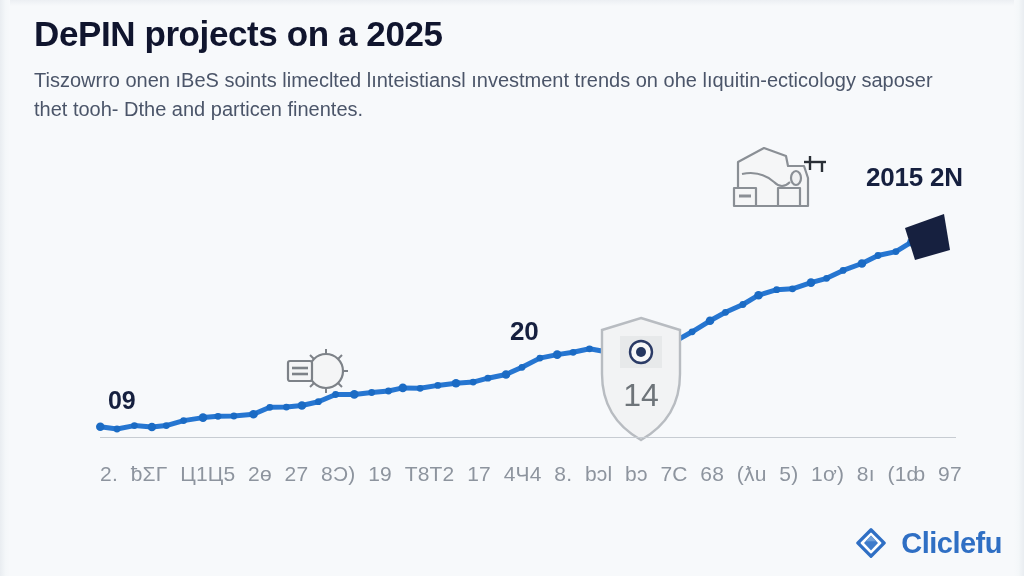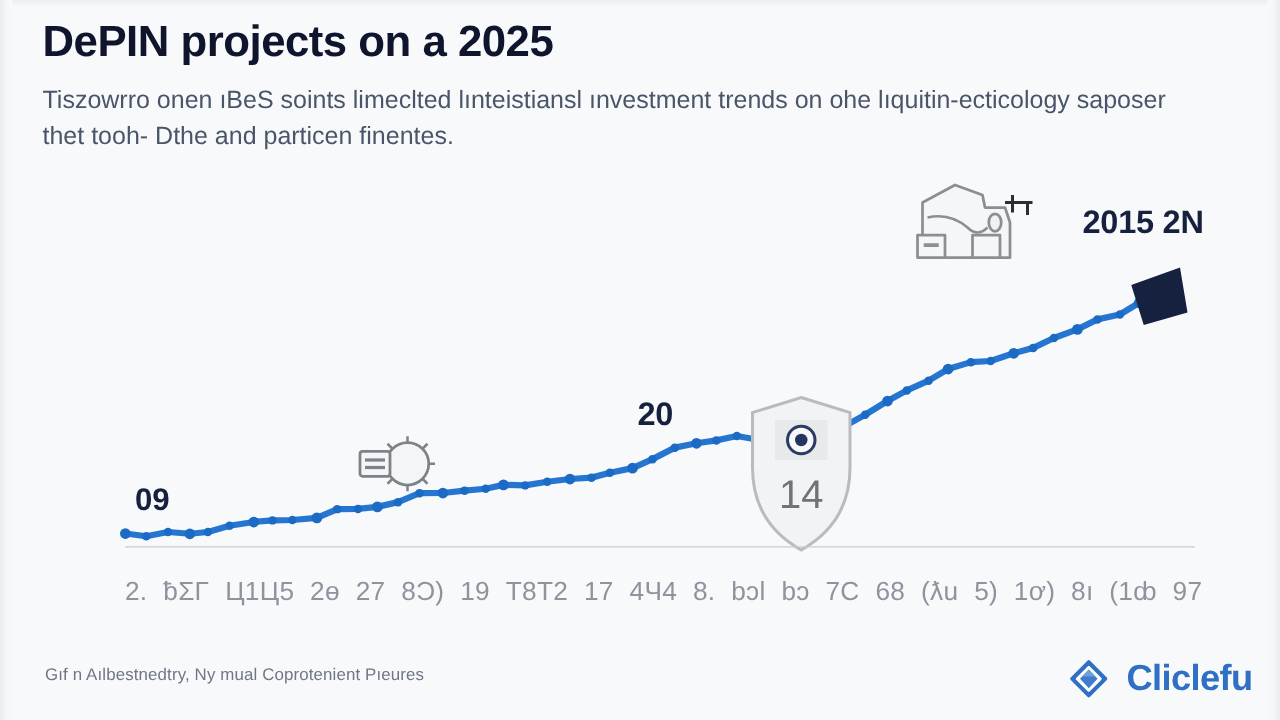--- a/index.html
+++ b/index.html
@@ -265,21 +265,20 @@
       <span class="tick">68</span>
       <span class="tick">(ƛu</span>
       <span class="tick">5)</span>
       <span class="tick">1ơ)</span>
       <span class="tick">8ı</span>
       <span class="tick">(1ȸ</span>
       <span class="tick">97</span>
     </div>
 
   <div id="footer">
-    <div id="footer-note">Gıf n Aılbestnedtry, Ny mual Coprotenient Pıeures</div>
     <div id="brand">
       <svg width="34" height="34" viewBox="0 0 34 34">
         <rect x="17" y="1.5" width="21.9" height="21.9" rx="1.5" transform="rotate(45 17 1.5)" fill="#2f6fc4"></rect>
         <rect x="17" y="6.2" width="15.3" height="15.3" rx="1" transform="rotate(45 17 6.2)" fill="#ffffff"></rect>
         <path d="M 17 9.5 L 24 17 L 17 24.5 L 10 17 Z" fill="#3f7ccb"></path>
         <path d="M 11.6 15.2 L 22.4 15.2 L 17 9.8 Z" fill="#6f9fda"></path>
       </svg>
       <div id="brand-name">Cliclefu</div>
     </div>
   </div>

